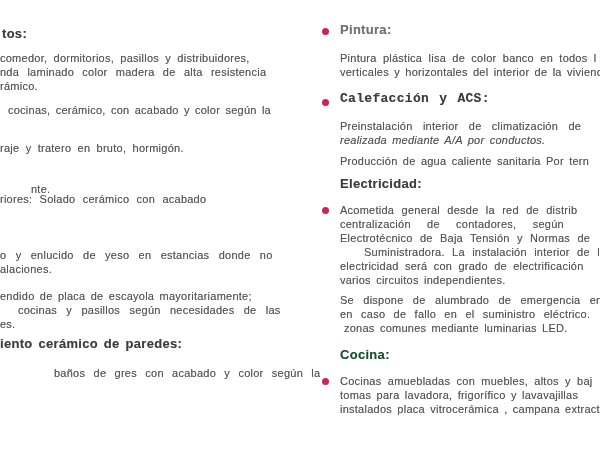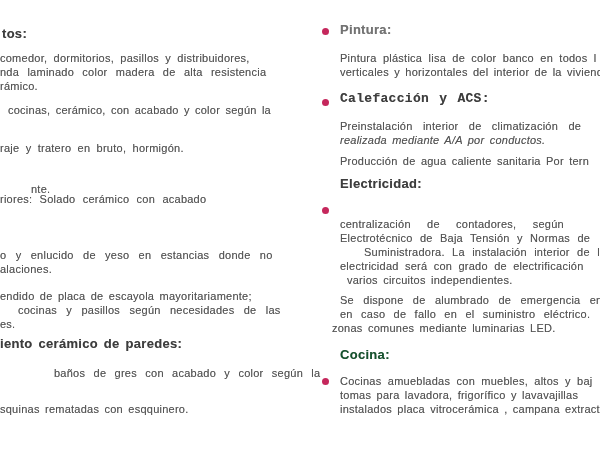--- a/index.html
+++ b/index.html
@@ -35,37 +35,37 @@
     <div class="line" style="left: 0px; top: 142px; word-spacing: 3px; color: rgb(84, 84, 84);">raje y tratero en bruto, hormigón.</div>
     <div class="line" style="left: 0px; top: 169px; word-spacing: 4px; color: rgb(84, 84, 84); margin-top: 24px;">riores:  Solado cerámico con acabado</div>
     <div class="line" style="left: 0px; top: 183px; color: rgb(84, 84, 84); margin-left: 31px;">nte.</div>
     <div class="line" style="left: 0px; top: 249px; word-spacing: 6px; color: rgb(84, 84, 84);">o y enlucido de yeso en estancias donde no</div>
     <div class="line" style="left: 0px; top: 263px; color: rgb(84, 84, 84);">alaciones.</div>
     <div class="line" style="left: 0px; top: 290px; word-spacing: 2px; color: rgb(84, 84, 84);">endido de placa de escayola mayoritariamente;</div>
     <div class="line" style="left: 18px; top: 304px; word-spacing: 6px; color: rgb(84, 84, 84);">cocinas y pasillos según necesidades de las</div>
     <div class="line" style="left: 0px; top: 318px; color: rgb(84, 84, 84);">es.</div>
     <div class="line bold" style="left: 0px; top: 337px; color: rgb(61, 61, 61);">iento cerámico de paredes:</div>
     <div class="line" style="left: 6px; top: 367px; word-spacing: 5px; color: rgb(84, 84, 84); margin-left: 48px;">baños de gres  con acabado y color según la</div>
-    <div class="line" style="left: 0px; top: 403px; word-spacing: 2px; color: rgb(84, 84, 84);">squinas rematadas con esqquinero.</div>
     <div class="line bold" style="left: 340px; top: 23px; color: #737373;">Pintura:</div>
     <div class="line" style="left: 340px; top: 52px; word-spacing: 3px; color: rgb(84, 84, 84);">Pintura plástica lisa de color banco en todos l</div>
     <div class="line" style="left: 340px; top: 66px; word-spacing: 2px; color: rgb(84, 84, 84);">verticales y horizontales del interior de la viviend</div>
     <div class="line bold" style="left: 340px; top: 92px; color: rgb(61, 61, 61); font-family: Liberation Mono, monospace;">Calefacción y ACS:</div>
     <div class="line" style="left: 340px; top: 120px; word-spacing: 7px; color: rgb(84, 84, 84);">Preinstalación interior de climatización de</div>
     <div class="line" style="left: 340px; top: 134px; word-spacing: 2px; color: rgb(84, 84, 84); font-style: italic;">realizada mediante A/A por conductos.</div>
     <div class="line" style="left: 340px; top: 155px; word-spacing: 2px; color: rgb(84, 84, 84);">Producción de agua caliente sanitaria Por tern</div>
     <div class="line bold" style="left: 340px; top: 177px; color: rgb(61, 61, 61);">Electricidad:</div>
+    <div class="line" style="left: 340px; top: 204px; word-spacing: 4px; color: rgb(84, 84, 84);">Acometida general desde la red de distrib</div>
     <div class="line" style="left: 340px; top: 218px; word-spacing: 13px; color: rgb(84, 84, 84);">centralización de contadores, según</div>
     <div class="line" style="left: 340px; top: 232px; word-spacing: 4px; color: rgb(84, 84, 84);">Electrotécnico de Baja Tensión y Normas de</div>
     <div class="line" style="left: 340px; top: 246px; word-spacing: 4px; color: rgb(84, 84, 84); margin-left: 24px;">Suministradora. La instalación interior de la</div>
     <div class="line" style="left: 340px; top: 260px; word-spacing: 3px; color: rgb(84, 84, 84);">electricidad será con grado de electrificación</div>
-    <div class="line" style="left: 347px; top: 274px; word-spacing: 2px; color: rgb(84, 84, 84);">varios circuitos independientes.</div>
+    <div class="line" style="left: 340px; top: 274px; word-spacing: 2px; color: rgb(84, 84, 84);">varios circuitos independientes.</div>
     <div class="line" style="left: 340px; top: 294px; word-spacing: 6px; color: rgb(84, 84, 84);">Se dispone de alumbrado de emergencia en</div>
     <div class="line" style="left: 340px; top: 308px; word-spacing: 5px; color: rgb(84, 84, 84);">en caso de fallo en el suministro eléctrico.</div>
-    <div class="line" style="left: 332px; top: 322px; word-spacing: 2px; color: rgb(84, 84, 84);">zonas comunes mediante luminarias LED.</div>
+    <div class="line" style="left: 344px; top: 322px; word-spacing: 2px; color: rgb(84, 84, 84);">zonas comunes mediante luminarias LED.</div>
     <div class="line bold" style="left: 340px; top: 348px; color: #14532d;">Cocina:</div>
     <div class="line" style="left: 340px; top: 375px; word-spacing: 3px; color: rgb(84, 84, 84);">Cocinas amuebladas con muebles, altos y baj</div>
     <div class="line" style="left: 340px; top: 389px; word-spacing: 2px; color: rgb(84, 84, 84);">tomas para lavadora, frigorífico y lavavajillas</div>
     <div class="line" style="left: 340px; top: 403px; word-spacing: 2px; color: rgb(84, 84, 84);">instalados placa vitrocerámica , campana extract</div>
     <span class="bullet" style="left: 322px; top: 28px; background: rgb(197, 39, 92);"></span>
     <span class="bullet" style="left: 322px; top: 99px; background: rgb(197, 39, 92);"></span>
     <span class="bullet" style="left: 322px; top: 207px; background: rgb(197, 39, 92);"></span>
     <span class="bullet" style="left: 322px; top: 378px; background: rgb(197, 39, 92);"></span>
   </div>
 

